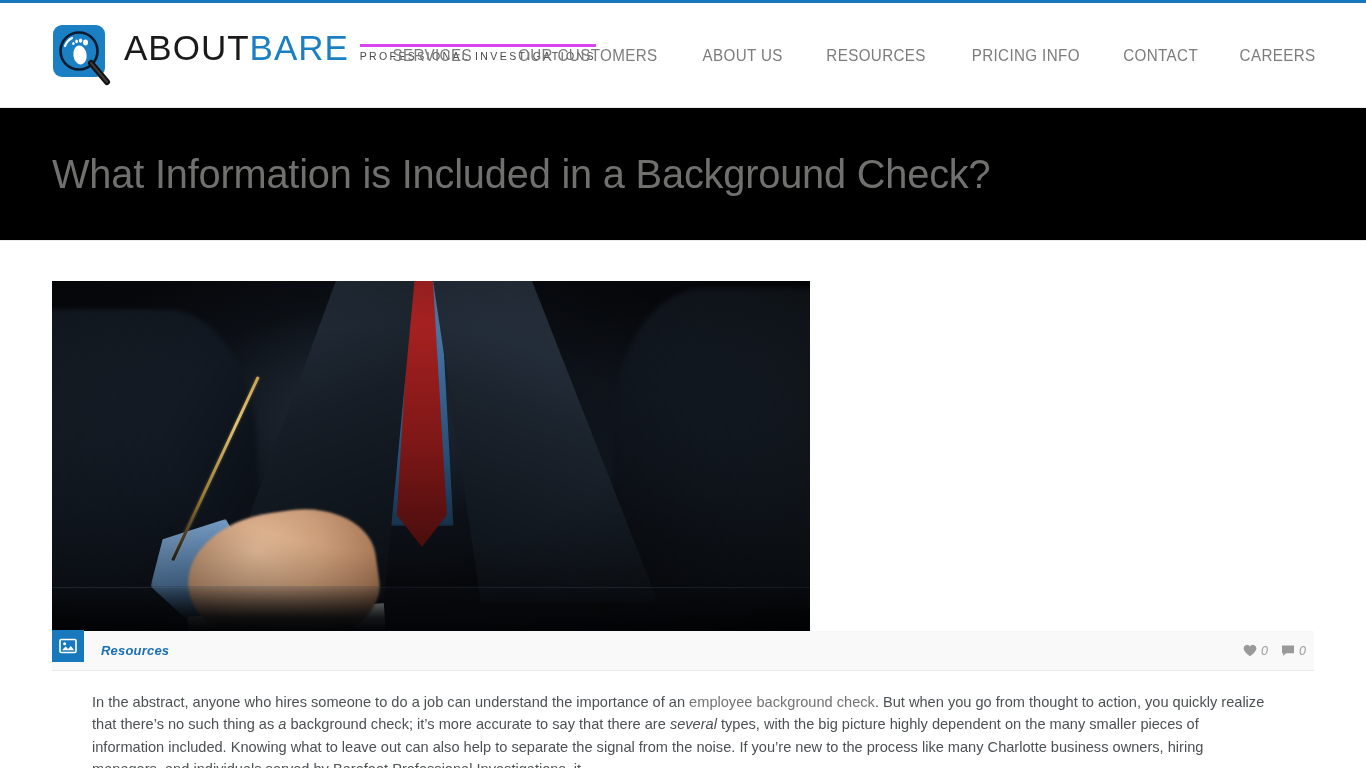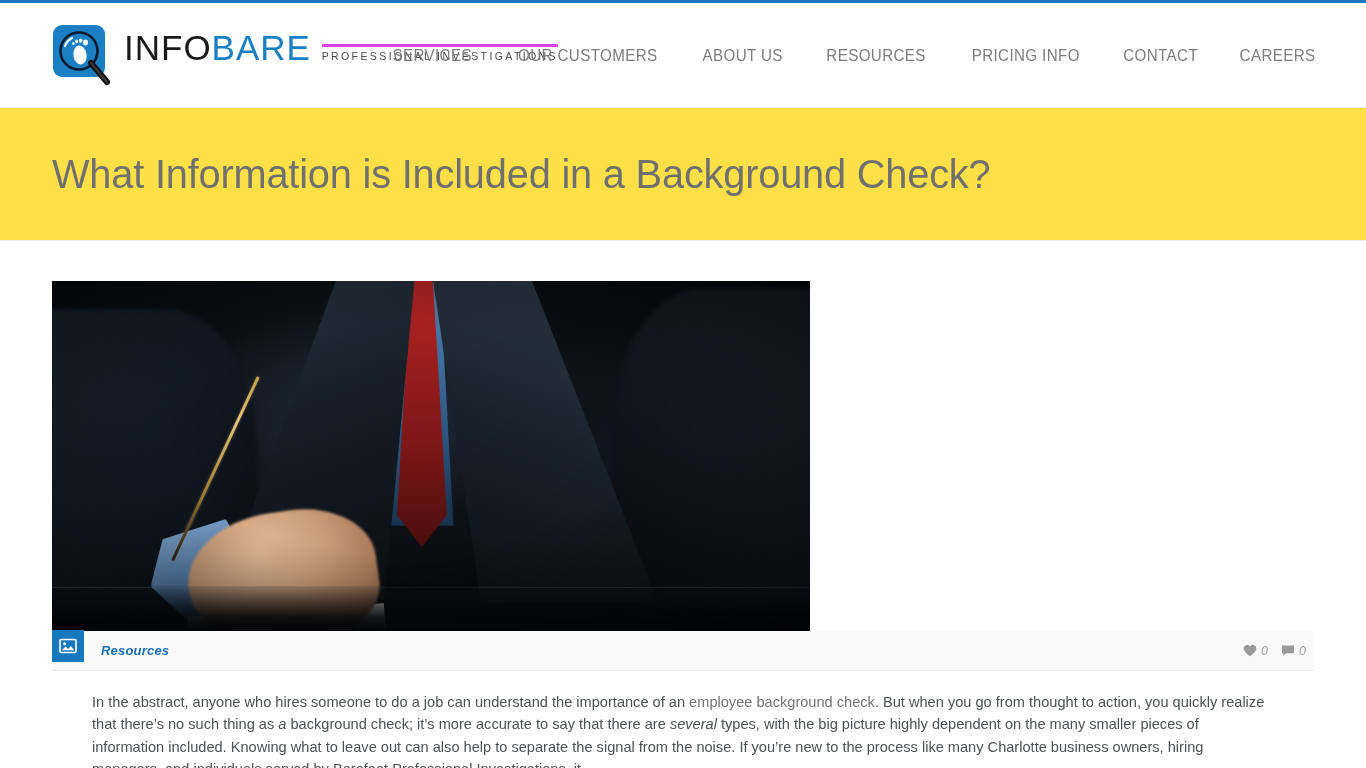--- a/index.html
+++ b/index.html
@@ -64,21 +64,21 @@
     transform:scaleX(0.92);
     transform-origin:center;
     white-space:nowrap;
     font-weight:400;
   }
   .nav-item:last-child { padding-right:0; }
 
   
   .title-band {
     width:100%; height:133px;
-    background:#fde047;
+    background:#000000;
     border-bottom:1px solid #ececec;
     display:flex; align-items:center;
   }
   .page-title {
     margin-left:52px;
     font-size:41px;
     font-weight:300;
     color:#70706f;
     letter-spacing:-0.2px;
     font-family:"Liberation Sans Narrow","Liberation Sans", sans-serif;
@@ -264,21 +264,21 @@
         <ellipse cx="33.5" cy="18.5" rx="2.5" ry="3" fill="#ffffff"></ellipse>
         <ellipse cx="28.6" cy="16.6" rx="1.7" ry="2.2" fill="#ffffff"></ellipse>
         <ellipse cx="24.6" cy="17.4" rx="1.4" ry="1.8" fill="#ffffff"></ellipse>
         <ellipse cx="21.4" cy="19.4" rx="1.2" ry="1.5" fill="#ffffff"></ellipse>
         <line x1="39" y1="39" x2="55" y2="58" stroke="#111111" stroke-width="6" stroke-linecap="round"></line>
         <line x1="39" y1="39" x2="55" y2="58" stroke="#3a3a3a" stroke-width="2.2" stroke-linecap="round"></line>
       </svg>
     </span>
     <span class="logo-type">
       <span class="logo-line1">
-        <span class="logo-bare">INFO</span><span class="logo-foot">BARE</span>
+        <span class="logo-bare">ABOUT</span><span class="logo-foot">BARE</span>
       </span>
       <span class="logo-line2">PROFESSIONAL INVESTIGATIONS</span>
     </span>
   </a>
 
   <nav class="main-nav">
     <a class="nav-item" href="#">SERVICES</a>
     <a class="nav-item" href="#">OUR CUSTOMERS</a>
     <a class="nav-item" href="#">ABOUT US</a>
     <a class="nav-item" href="#">RESOURCES</a>

